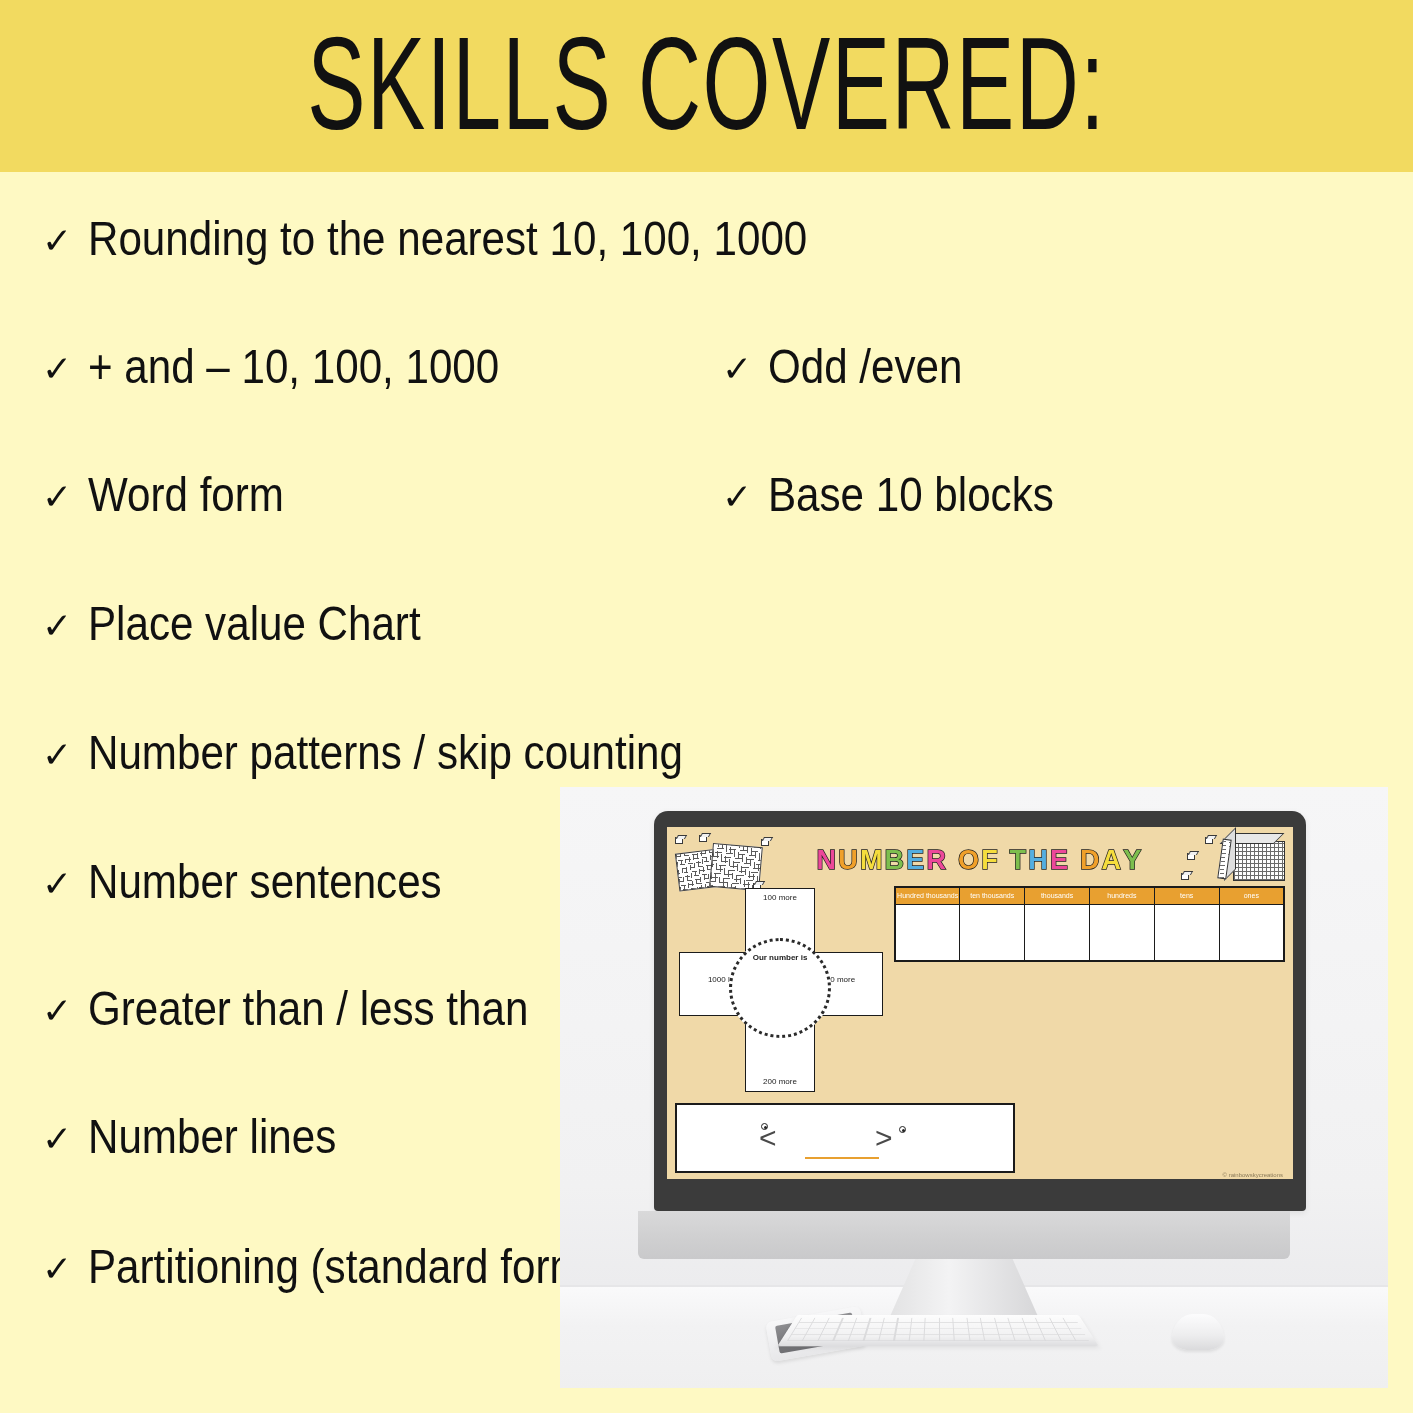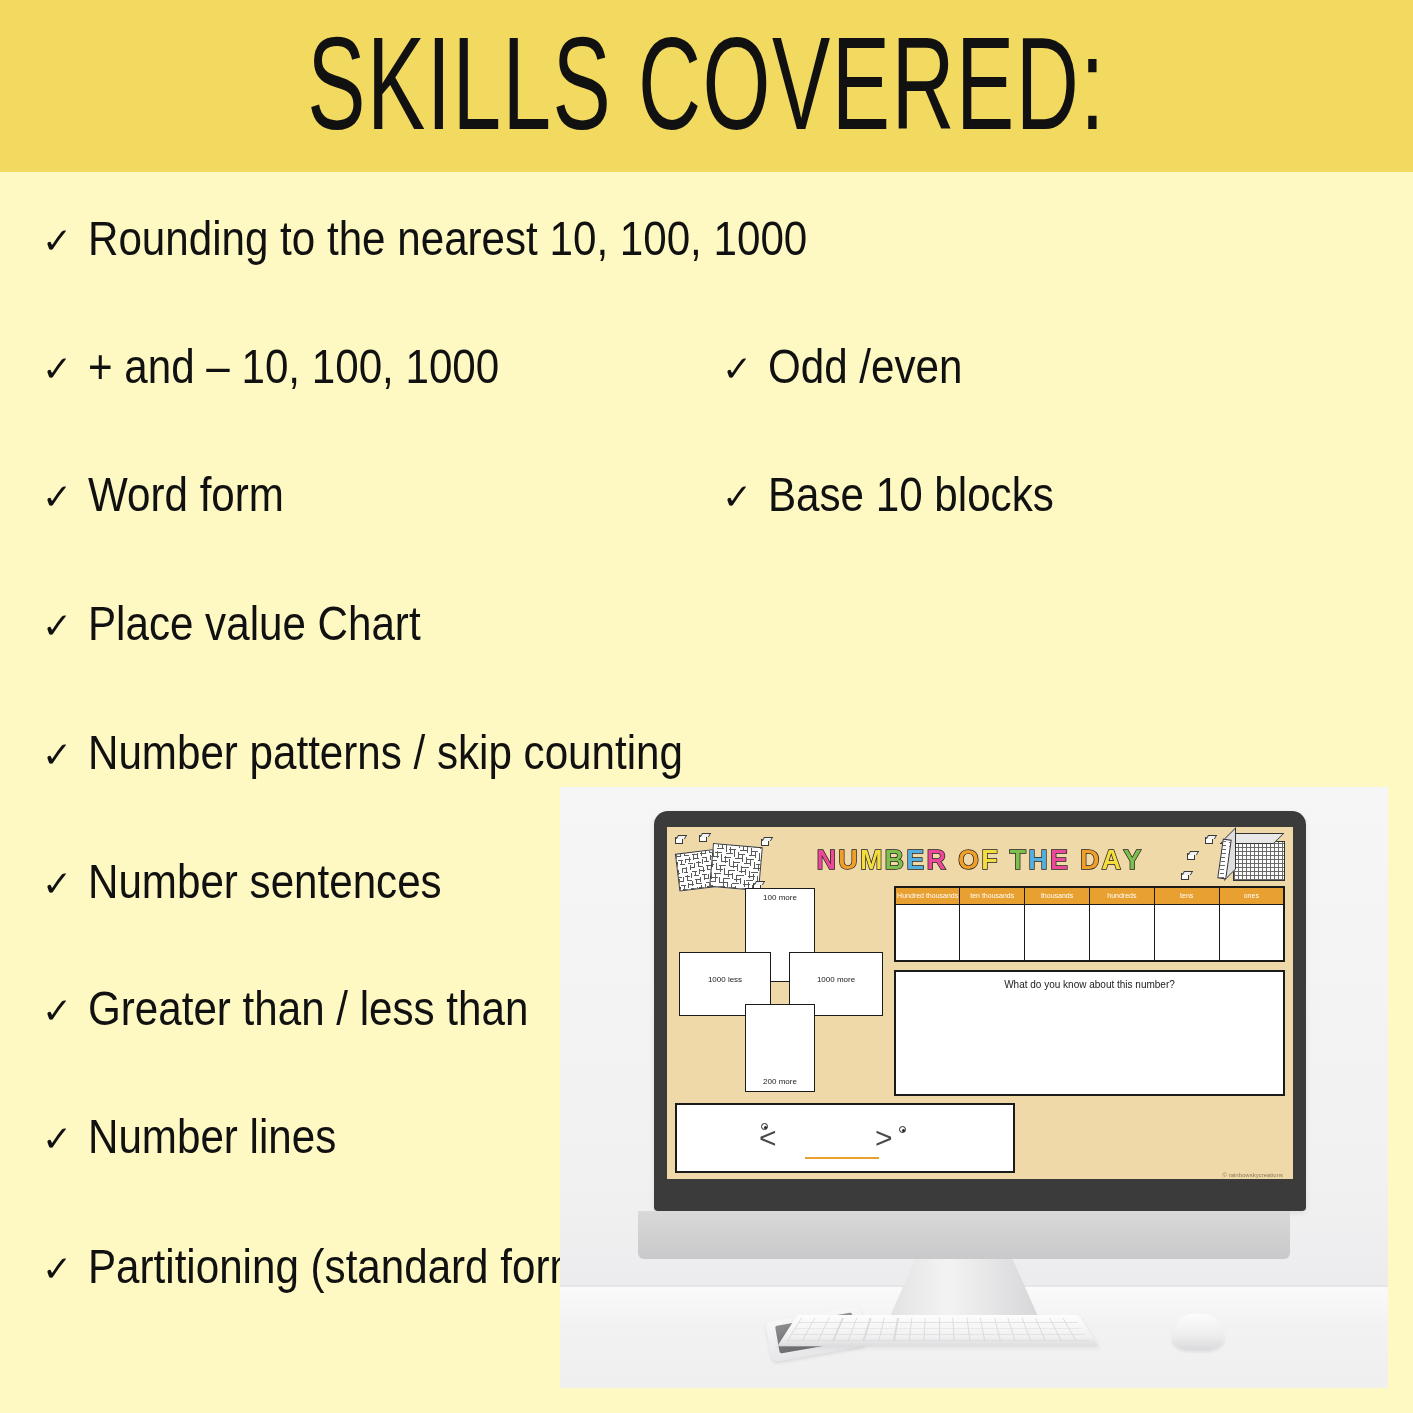--- a/index.html
+++ b/index.html
@@ -438,20 +438,23 @@
                 <span>100 more</span>
               </div>
               <div class="cbox cbox-left">
                 <span>1000 less</span>
               </div>
               <div class="cbox cbox-right">
                 <span>1000 more</span>
               </div>
               <div class="cbox cbox-bottom">
                 <span>200 more</span>
+              </div>
+              <div class="circle">
+                <div class="circle-label">Our number is</div>
               </div>
             </div>
           </div>
 
           <div class="scr-right">
             <table class="pv-table">
               <thead>
                 <tr>
                   <th>Hundred thousands</th>
                   <th>ten thousands</th>
@@ -466,23 +469,20 @@
                   <td></td>
                   <td></td>
                   <td></td>
                   <td></td>
                   <td></td>
                   <td></td>
                 </tr>
               </tbody>
             </table>
 
-            <div class="know-box">
-              <span class="know-label">What do you know about this number?</span>
-            </div>
           </div>
         </div>
 
         <div class="scr-bottom">
           <div class="cmp-box">
             <span class="gator gator-lt">&lt;</span>
             <span class="eye eye-l"></span>
             <span class="gator gator-gt">&gt;</span>
             <span class="eye eye-r"></span>
             <span class="blank-line"></span>

